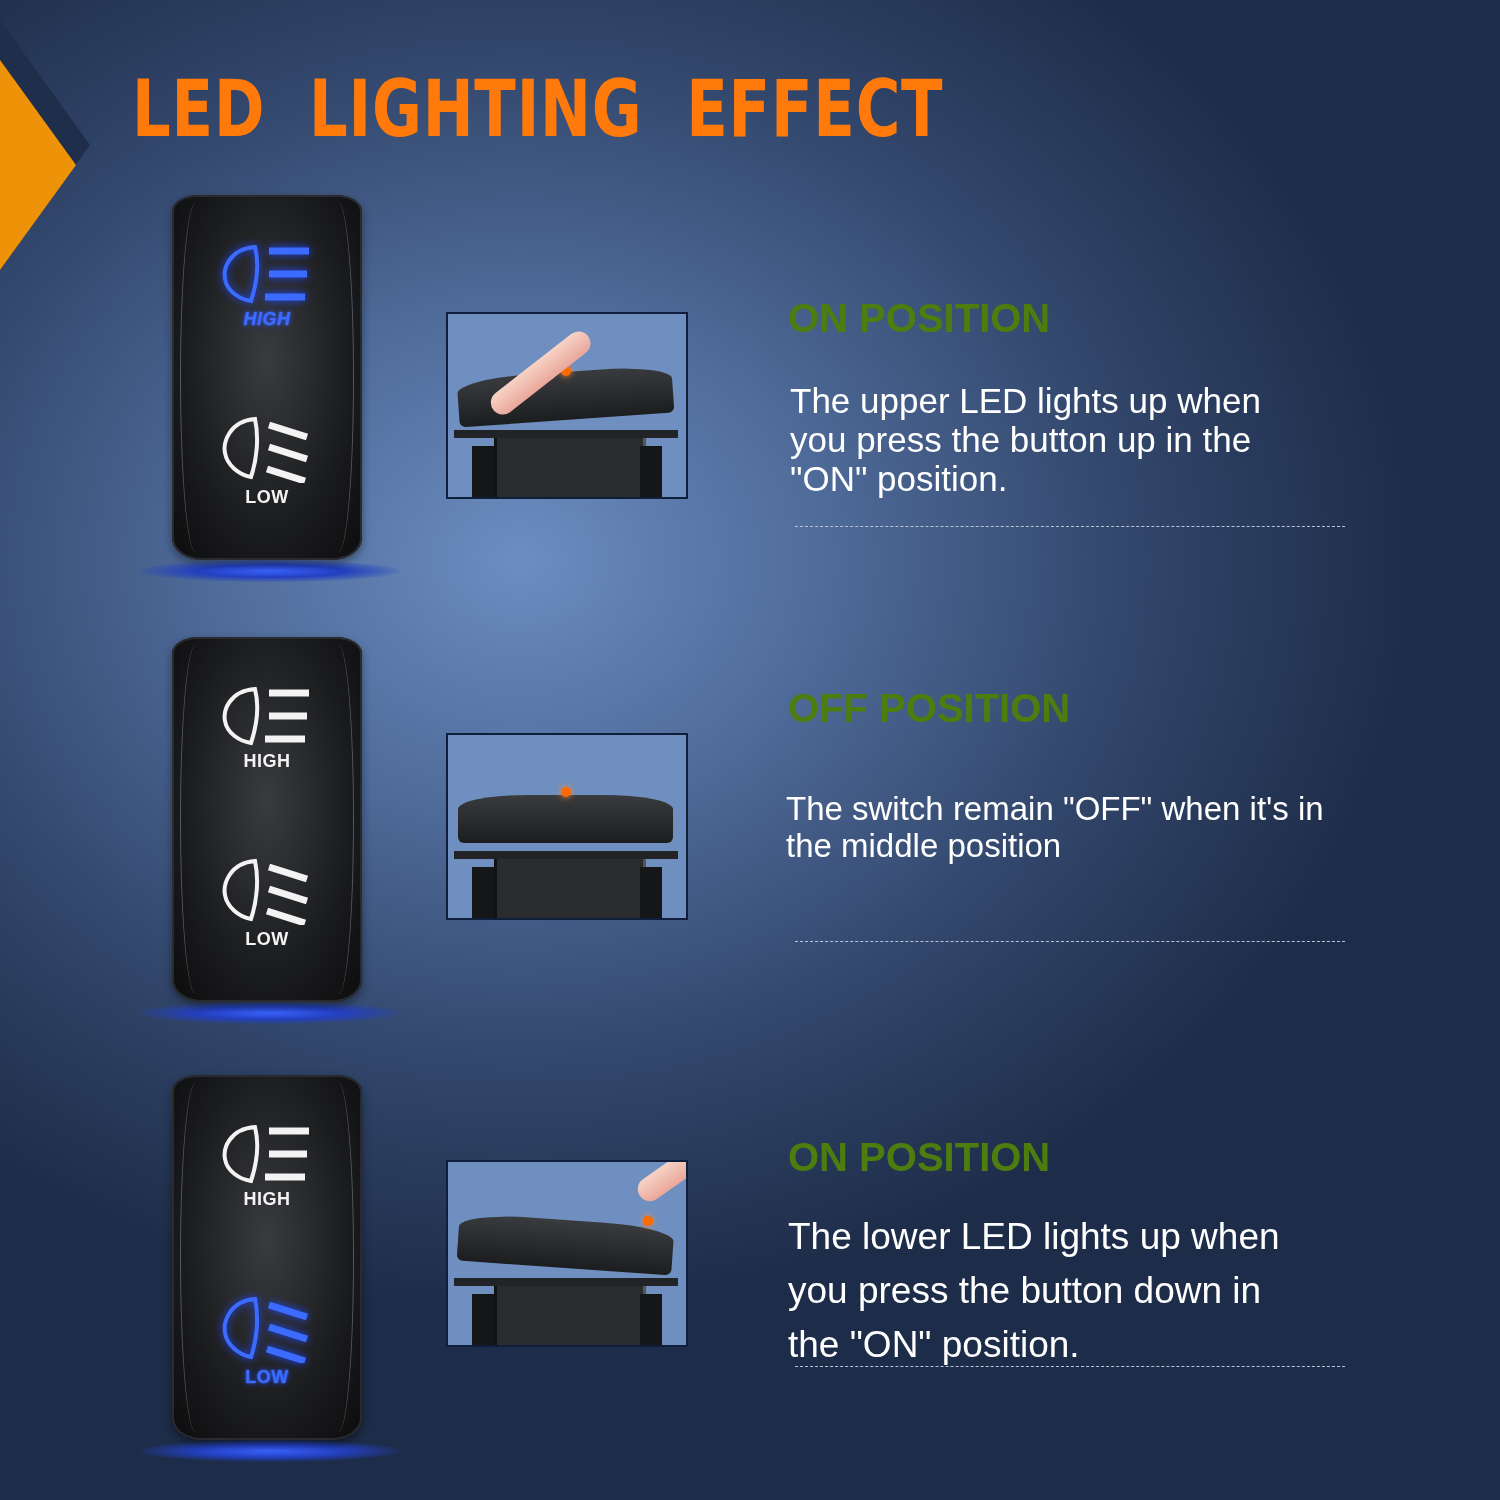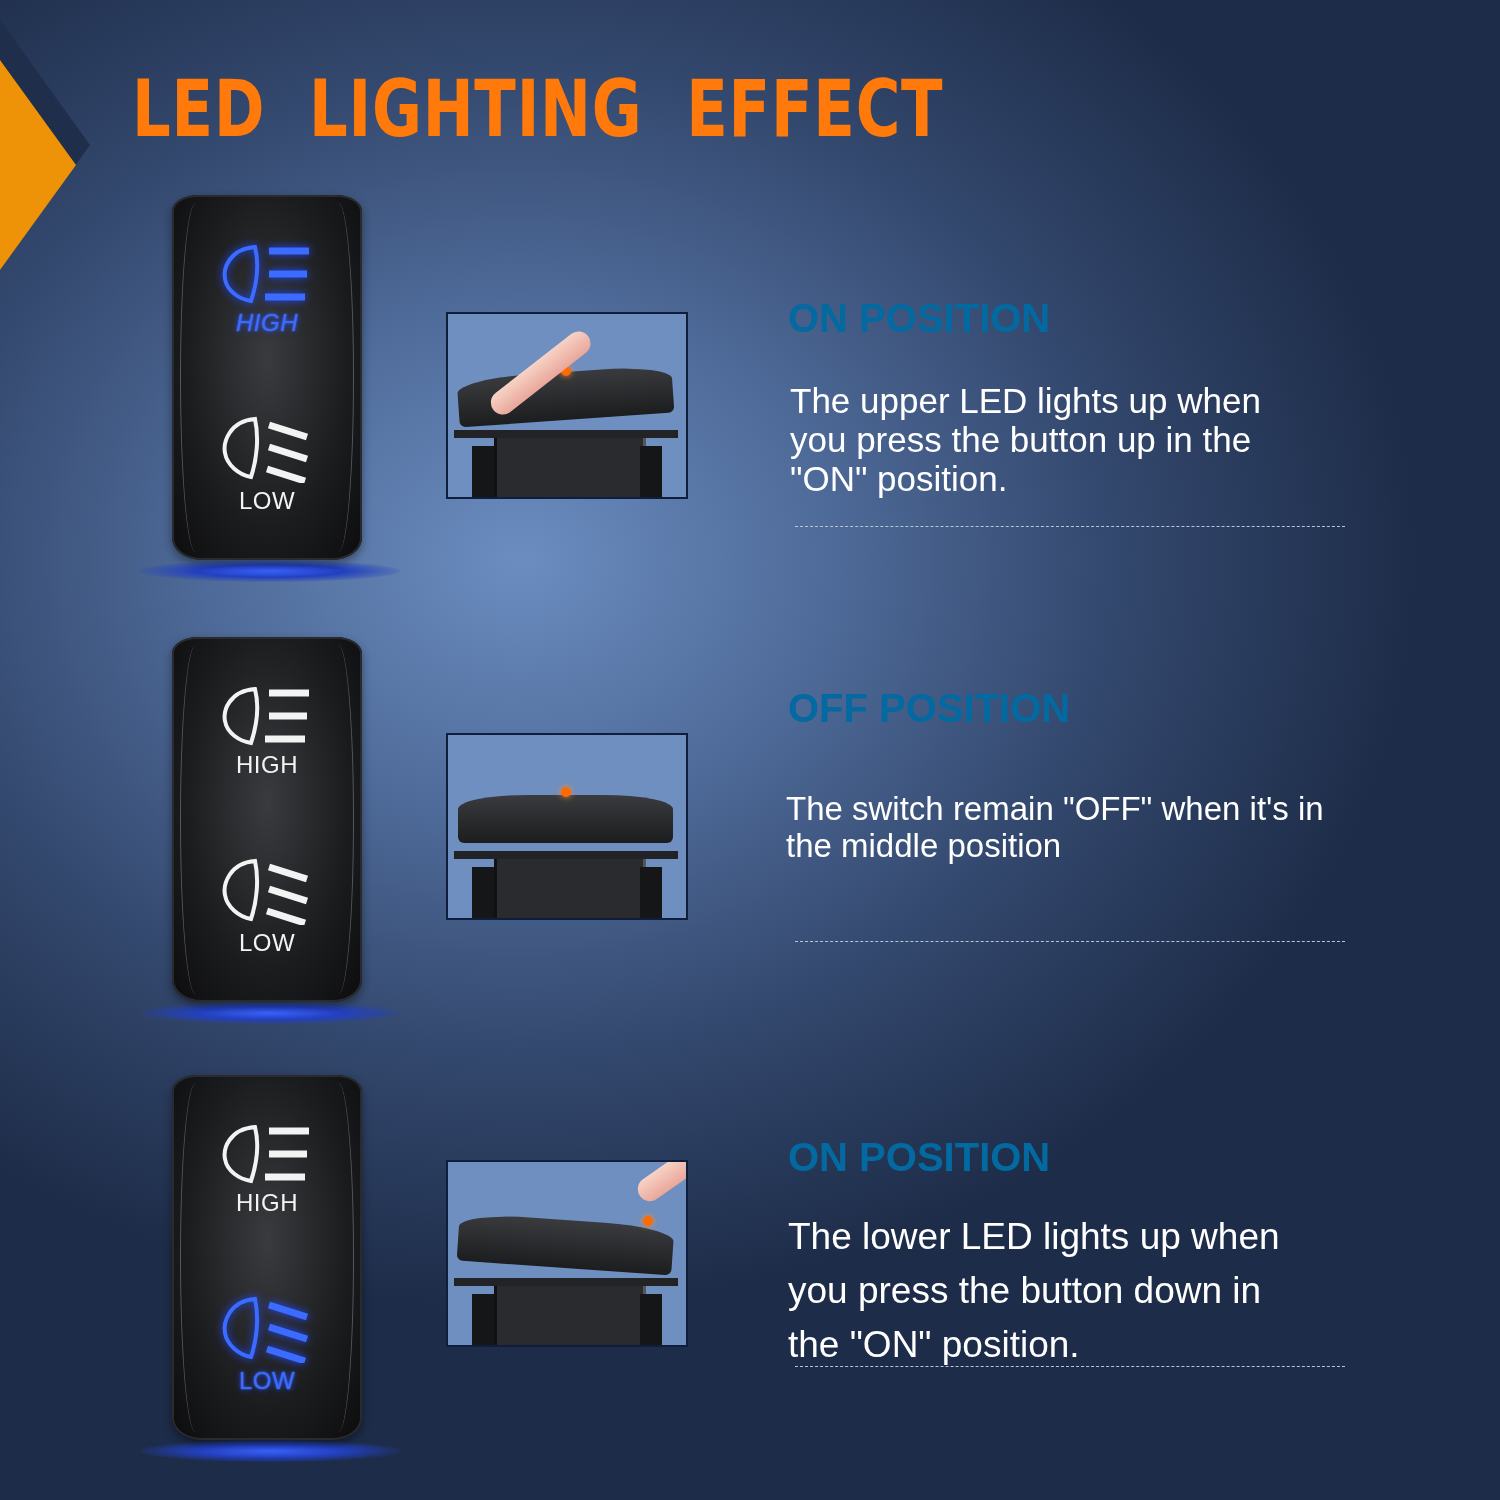--- a/index.html
+++ b/index.html
@@ -35,40 +35,40 @@
     border: 1px solid #55575c; border-radius: 50%;
   }
   .switch::before { left: 8px; border-right: none; border-top: none; border-bottom: none; }
   .switch::after { right: 8px; border-left: none; border-top: none; border-bottom: none; }
   .glow {
     position: absolute; left: 140px; width: 260px; height: 22px; border-radius: 50%;
     background: radial-gradient(ellipse at center, #3a63ff 0%, #2340c0 40%, rgba(30,50,150,0) 75%);
   }
   .icon-group { position: absolute; left: 0; width: 190px; text-align: center; }
   .lamp { display: block; margin: 0 auto; }
-  .lbl { display: block; font-weight: normal; font-size: 24px; margin-top: 4px; letter-spacing: 0.5px; text-align: center; }
+  .lbl { display: block; font-weight: bold; font-size: 18px; margin-top: 4px; letter-spacing: 0.5px; text-align: center; }
   .lit { color: #3b6bff; text-shadow: 0 0 6px #1f49ff, 0 0 2px #5d86ff; }
   .unlit { color: #f3f3f3; }
   .lit-i { font-style: italic; }
   .illus {
     position: absolute; left: 446px; width: 238px; height: 183px;
     border: 2px solid #0f1e3a; background: #6f8fc0; overflow: hidden;
   }
   .rocker {
     position: absolute; left: 10px; top: 62px; width: 215px; height: 48px;
     background: linear-gradient(#3a3b3e, #1c1d1f); border-radius: 70px 70px 6px 6px / 14px 14px 6px 6px;
   }
   .flange { position: absolute; left: 6px; top: 116px; width: 224px; height: 8px; background: #222326; }
   .housing { position: absolute; left: 46px; top: 124px; width: 146px; height: 70px; background: #2a2b2e; border-left: 3px solid #111; border-right: 3px solid #555; }
   .clip-l, .clip-r { position: absolute; top: 132px; width: 22px; height: 60px; background: #151618; }
   .clip-l { left: 24px; } .clip-r { left: 192px; }
   .dot { position: absolute; width: 10px; height: 10px; border-radius: 50%; background: #ff6a00; box-shadow: 0 0 6px #ff8a30; }
   .finger { position: absolute; height: 24px; background: linear-gradient(#f7d3c6, #e9a79a); border-radius: 14px; }
   .head {
-    position: absolute; left: 788px; margin: 0; color: #0369a1;
+    position: absolute; left: 788px; margin: 0; color: #4d7c0f;
     font-weight: bold; font-size: 40px;
   }
   .desc {
     position: absolute; color: #ffffff; font-size: 35px; line-height: 39px; margin: 0;
     white-space: pre-line;
   }
   .divider { position: absolute; left: 795px; width: 550px; border-top: 1px dashed #b9c4d8; }
 </style>
 </head>
 <body>

